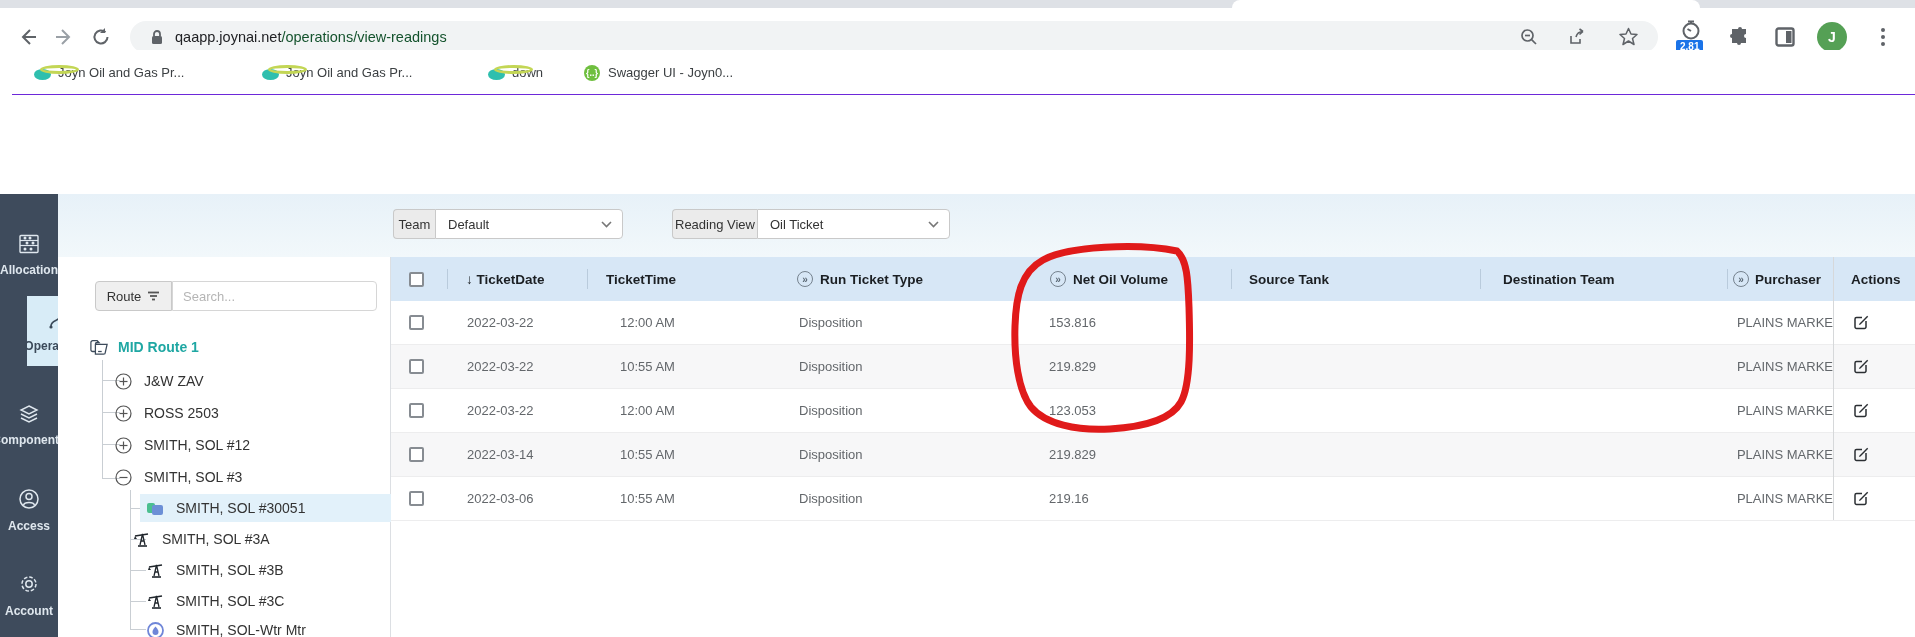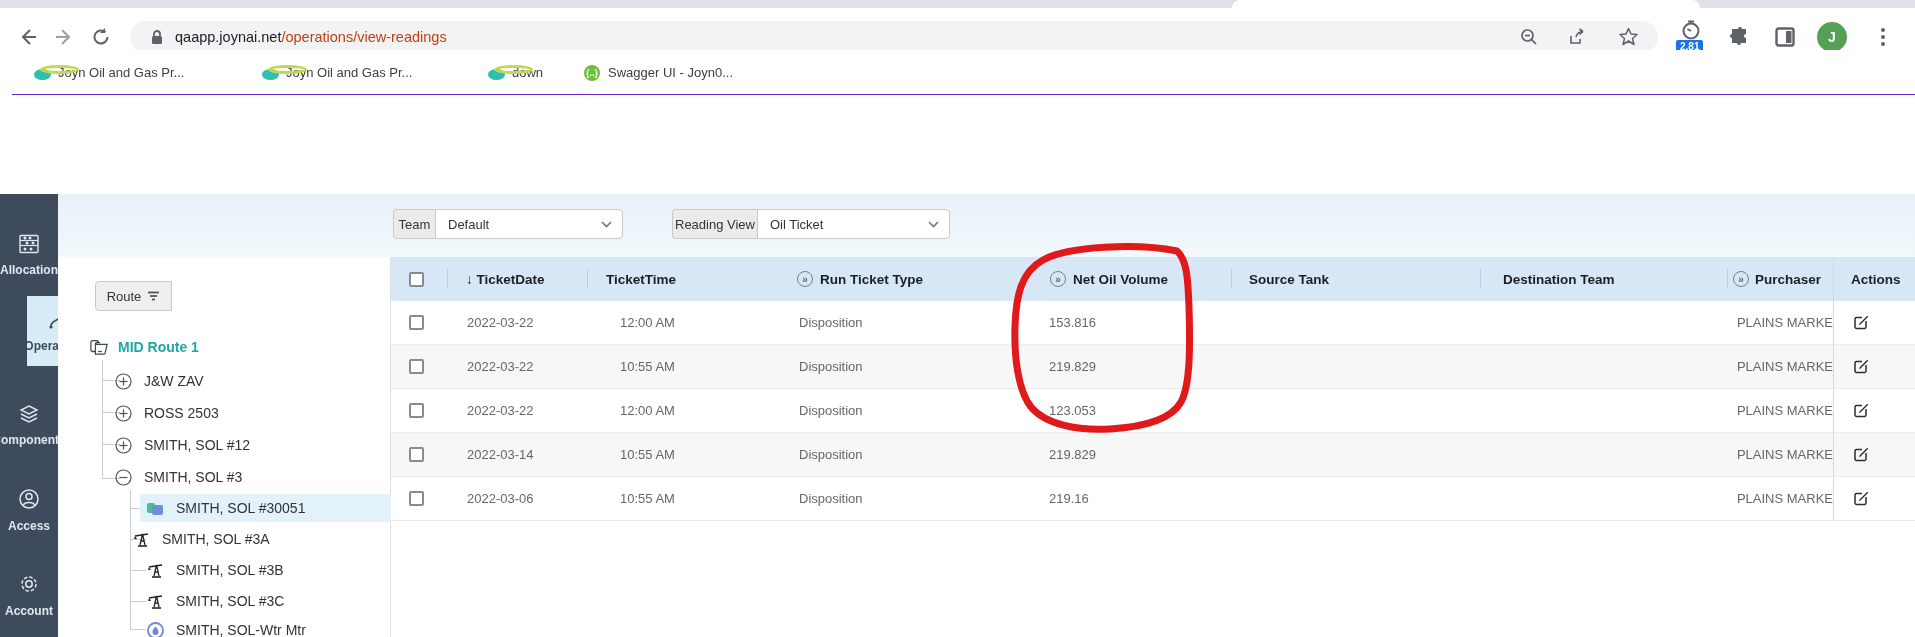--- a/index.html
+++ b/index.html
@@ -9,21 +9,21 @@
   .abs { position:absolute; }
 
   
   #tabstrip { left:0; top:0; width:1915px; height:8px; background:#dee1e6; }
   #tabnotch { left:1232px; top:0; width:468px; height:8px; background:#fff; border-radius:8px 8px 0 0; }
   #btoolbar { left:0; top:8px; width:1915px; height:42px; background:#fff; }
   .navic { top:16px; width:26px; height:26px; display:flex; align-items:center; justify-content:center; }
   #omnibox { left:130px; top:13px; width:1528px; height:32px; background:#f1f3f4; border-radius:16px; display:flex; align-items:center; }
   .urltext { font-size:14.5px; }
   .url-domain { color:#202124; }
-  .url-path { color:#c2410c; }
+  .url-path { color:#14532d; }
   .badge { background:#1a73e8; color:#fff; font-size:10px; font-weight:bold; padding:1px 4px; border-radius:2px; }
   #avatar { left:1817px; top:14px; width:30px; height:30px; border-radius:50%; background:#55a055; color:#fff;
             display:flex; align-items:center; justify-content:center; font-size:14px; font-weight:bold; }
   #bookmarks { left:12px; top:50px; width:1915px; height:45px; background:#fff; border-bottom:1px solid #6d28d9; }
   .bm { position:absolute; top:0; height:45px; display:flex; align-items:center; gap:8px; font-size:13px; color:#3c4043; }
   .joyn-fav { width:16px; height:16px; position:relative; }
   .joyn-fav .c1 { position:absolute; left:0; top:4px; width:11px; height:11px; border-radius:50%; background:#2fbfae; }
   .joyn-fav .c2 { position:absolute; left:6px; top:0; width:9px; height:9px; border-radius:50%; border:3px solid #c3d655; }
   .swagger-fav { width:16px; height:16px; border-radius:50%; background:#6fbf3f; color:#fff; font-size:9px; display:flex; align-items:center; justify-content:center; font-weight:bold; }
 
@@ -345,20 +345,21 @@
     <div id="routebox" class="abs">
       <span>Route</span>
       <span>
         <svg width="13" height="10" viewBox="0 0 13 10">
             <line x1="1" y1="1.5" x2="12" y2="1.5" stroke="#555" stroke-width="1.8"></line>
             <line x1="3" y1="5" x2="10" y2="5" stroke="#555" stroke-width="1.8"></line>
             <line x1="5" y1="8.5" x2="8" y2="8.5" stroke="#555" stroke-width="1.8"></line>
           </svg>
       </span>
     </div>
+    <input id="treesearch" class="abs" placeholder="Search..." style="">
 
     <div class="tline" style="left:44px;top:103px;width:1px;height:119px"></div>
     <div class="tline" style="left:44px;top:123px;width:18px;height:1px"></div>
     <div class="tline" style="left:44px;top:155px;width:18px;height:1px"></div>
     <div class="tline" style="left:44px;top:187px;width:18px;height:1px"></div>
     <div class="tline" style="left:44px;top:221px;width:18px;height:1px"></div>
     <div class="tline" style="left:72px;top:233px;width:1px;height:140px"></div>
     <div class="tline" style="left:72px;top:251px;width:16px;height:1px"></div>
     <div class="tline" style="left:72px;top:282px;width:16px;height:1px"></div>
     <div class="tline" style="left:72px;top:313px;width:16px;height:1px"></div>

